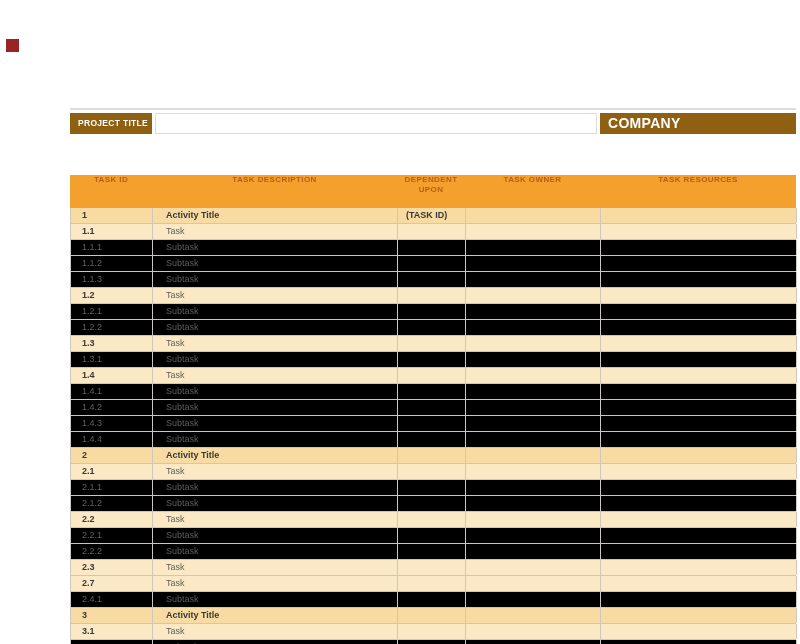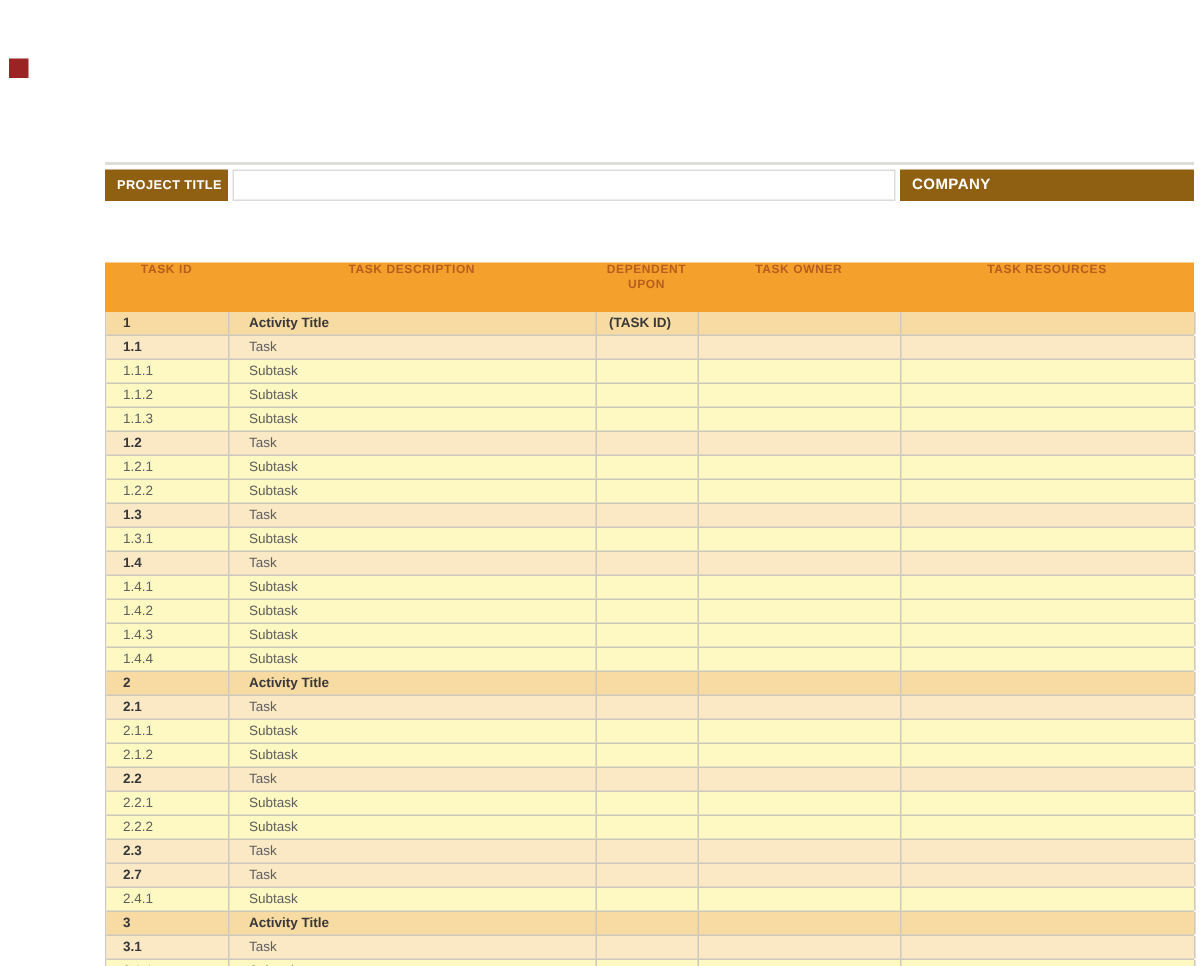--- a/index.html
+++ b/index.html
@@ -25,35 +25,35 @@
   .top-rule{position:absolute;left:70px;top:108px;width:726px;height:2px;background:#DDDDDA;}
 
   .info-row{position:absolute;left:70px;width:726px;height:21px;display:flex;}
   .info-row.r1{top:113px;}
   .info-row.r2{top:137px;}
   .info-label{width:82px;background:var(--brown);color:#fff;font-size:8.5px;font-weight:bold;
     letter-spacing:.3px;line-height:21px;padding-left:8px;flex:none;}
   .info-field{width:442px;margin:0 3px;background:#fff;border:1px solid #DCDCD8;flex:none;
     font-size:10px;line-height:19px;padding-left:6px;color:#444;outline:none;
     font-family:"Liberation Sans",sans-serif;}
-  .info-right{width:196px;background:var(--brown);color:#fff;font-size:10px;font-weight:bold;
+  .info-right{width:196px;background:var(--brown);color:#fff;font-size:14px;font-weight:bold;
     letter-spacing:.3px;line-height:21px;padding-left:8px;flex:none;}
 
   .table{position:absolute;left:70px;top:175px;width:726px;}
   .thead{display:flex;height:33px;background:var(--accent-orange);color:var(--header-text);
     font-size:8px;font-weight:bold;letter-spacing:.4px;text-align:center;
     align-items:flex-start;}
   .thead .c{padding:0 4px;line-height:10px;}
   .c1{width:82px;flex:none;}
   .c2{width:245px;flex:none;}
   .c3{width:68px;flex:none;}
   .c4{width:135px;flex:none;}
   .c5{width:196px;flex:none;}
   .tbody{border-left:1px solid var(--border);}
-  .trow{display:flex;height:16px;border-bottom:1px solid var(--border);background:#fef9c3;}
+  .trow{display:flex;height:16px;border-bottom:1px solid var(--border);background:#000000;}
   .trow .c{border-right:1px solid var(--border);font-size:9px;line-height:15px;
     color:#5E5E5E;white-space:nowrap;overflow:hidden;}
   .trow .c1{padding-left:11px;}
   .trow .c2{padding-left:13px;}
   .trow .c3{padding-left:8px;}
   .trow.level-1{background:var(--level1-bg);}
   .trow.level-1 .c1,.trow.level-1 .c2,.trow.level-1 .c3{font-weight:bold;color:#383838;}
   .trow.level-2{background:var(--level2-bg);}
   .trow.level-2 .c1{font-weight:bold;color:#383838;}
 </style>

